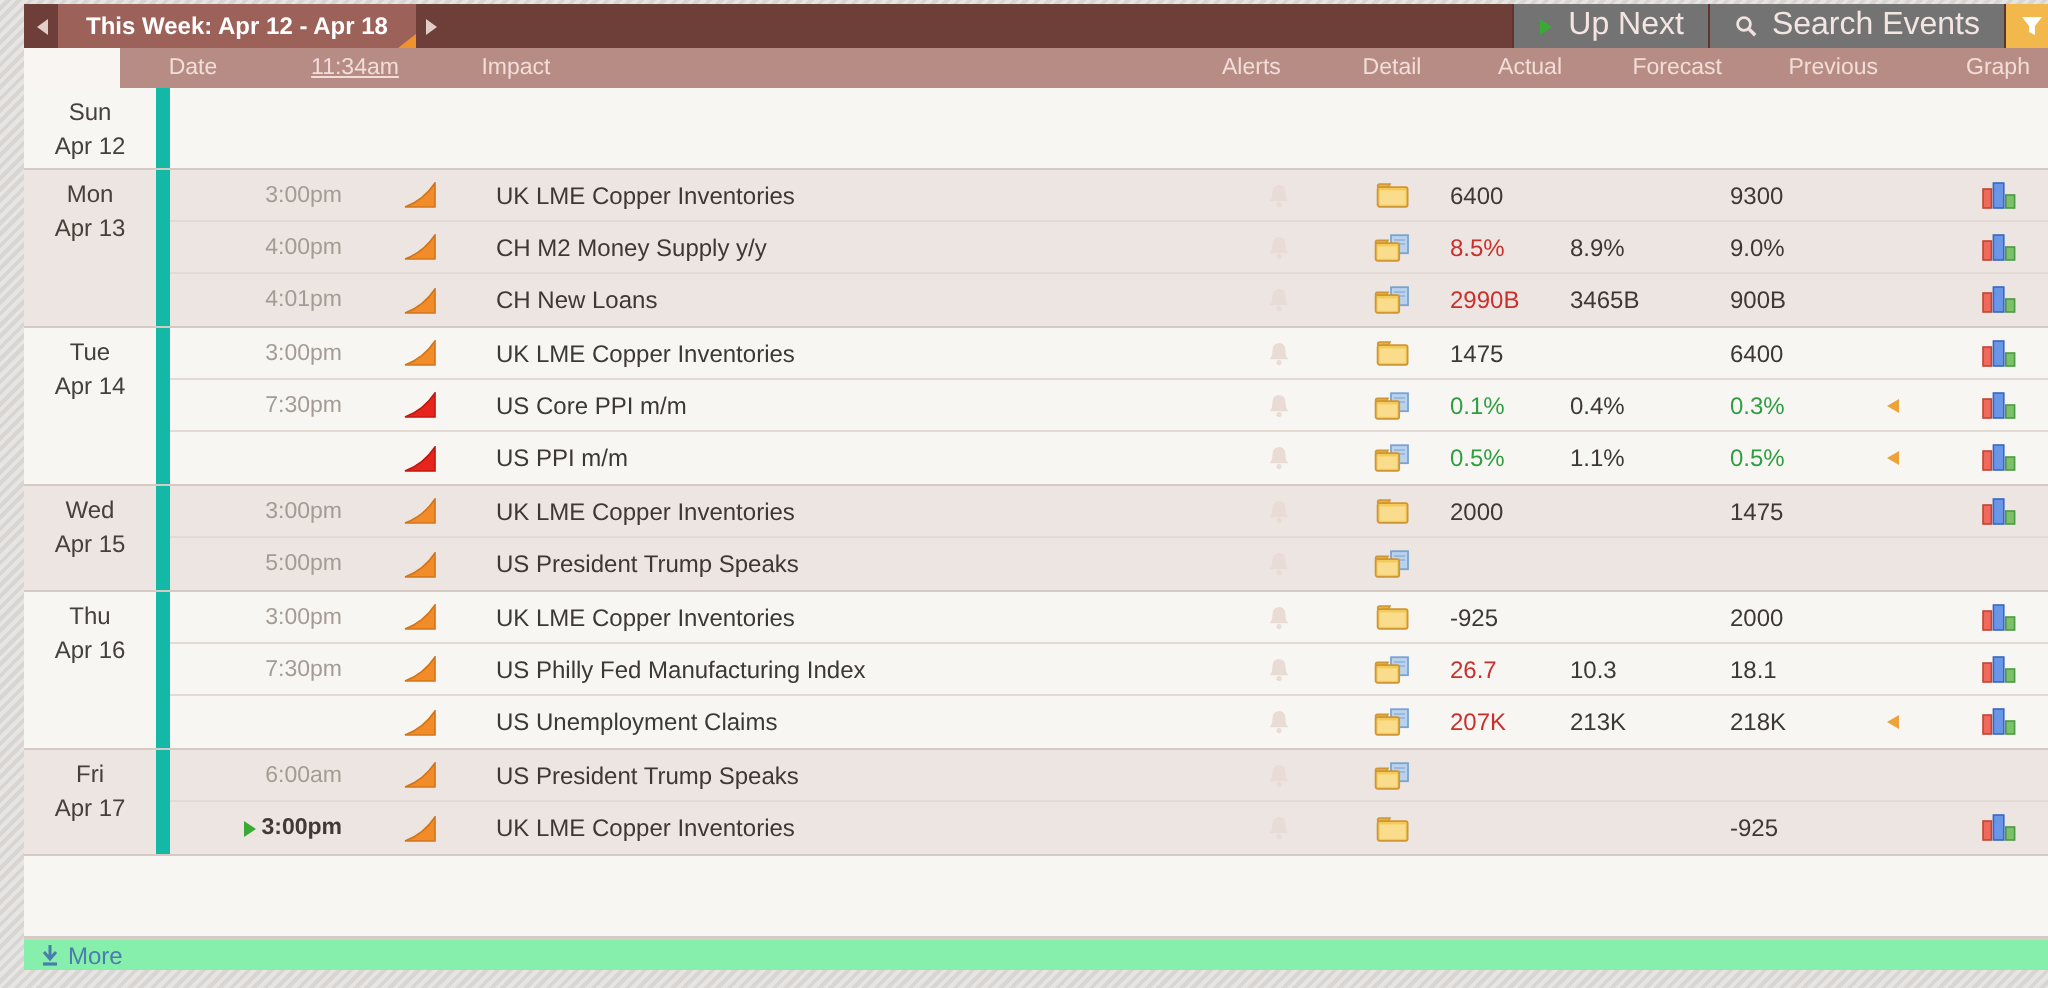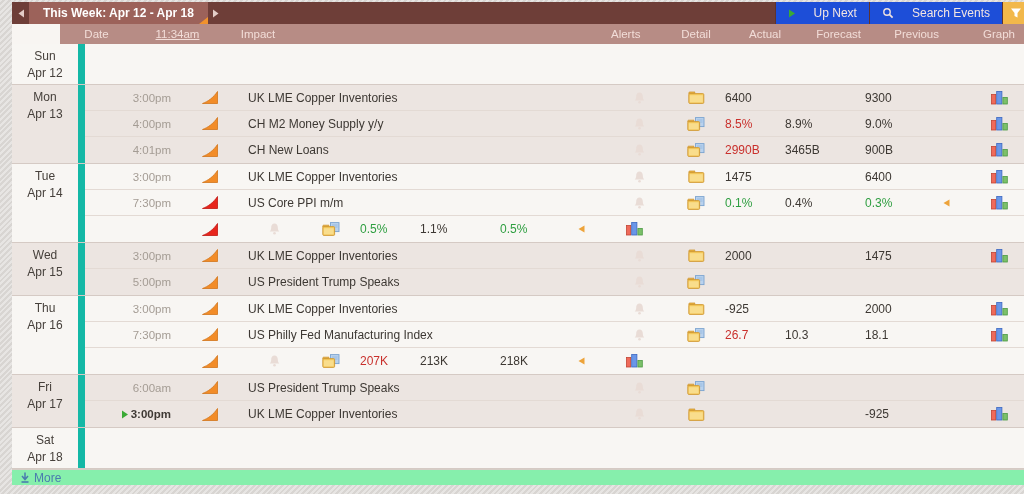--- a/index.html
+++ b/index.html
@@ -10,22 +10,22 @@
   .widget { position:absolute; top:2px; left:12px; width:1017px; background:#f8f5f2; }
 
   
   .topbar { height:22px; background:#6e3e38; display:flex; align-items:stretch; }
   .nav-btn { width:17px; display:flex; align-items:center; justify-content:center; cursor:pointer; }
   .tab { position:relative; display:flex; align-items:center; padding:0 14px;
     background:#9c625a; color:#fff; font-size:12px; font-weight:bold; cursor:pointer; }
   .tab-fold { position:absolute; right:0; bottom:0; width:0; height:0;
     border-bottom:7px solid #f0922d; border-left:9px solid transparent; }
   .tb-spacer { flex:1; }
-  .top-btn { display:flex; align-items:center; gap:18px; padding:0 12px; background:#1d4ed8;
-    border-left:1px solid #5f332e; color:#f3e6e2; font-size:12px; cursor:pointer; white-space:nowrap; }
+  .top-btn { display:flex; align-items:center; gap:7px; padding:0 12px; background:#737373;
+    border-left:1px solid #5f332e; color:#f3e6e2; font-size:16px; cursor:pointer; white-space:nowrap; }
   .filter-btn { width:27px; background:#f2b84b; display:flex; align-items:center;
     justify-content:center; cursor:pointer; border-left:1px solid #5f332e; }
 
   
   .cal-header { height:20px; background:#b78c85; display:flex; align-items:center;
     color:#f2ddd8; font-size:11.5px;margin-left:48px; }
   .h-date{width:73px;text-align:center;} .h-time{width:89px;text-align:center;}
   .h-impact{width:72px;text-align:center;} .h-event{flex:1;}
   .h-alerts{width:56px;} .h-detail{width:58px;text-align:center;}
   .h-actual{width:60px;text-align:right;padding-right:4px;}
@@ -379,20 +379,21 @@
             <div class="c-time">
               <span></span>
             </div>
             <div class="c-impact">
               <span class="impact-icon">
                 <svg width="16" height="13" viewBox="0 0 16 13">
                   <path d="M0.5,12.5 L15.5,12.5 L15.5,0.5 C11.5,6.5 6,10.5 0.5,12.5 Z" fill="#e8251c" stroke="#c01711" stroke-width="0.8"></path>
                 </svg>
               </span>
             </div>
+            <div class="c-event"><span>US PPI m/m</span></div>
             <div class="c-alerts">
               <span class="bell">
                 <svg width="13" height="14" viewBox="0 0 13 14">
                   <path d="M6.5,1.5 C4.2,1.5 3.2,3.3 3.2,5.6 C3.2,8 2.3,9 1.7,9.6 L11.3,9.6 C10.7,9 9.8,8 9.8,5.6 C9.8,3.3 8.8,1.5 6.5,1.5 Z" fill="#e9dcd6"></path>
                   <circle cx="6.5" cy="11.3" r="1.3" fill="#e9dcd6"></circle>
                 </svg>
               </span>
             </div>
             <div class="c-detail">
               <span class="folder">
@@ -616,20 +617,21 @@
             <div class="c-time">
               <span></span>
             </div>
             <div class="c-impact">
               <span class="impact-icon">
                 <svg width="16" height="13" viewBox="0 0 16 13">
                   <path d="M0.5,12.5 L15.5,12.5 L15.5,0.5 C11.5,6.5 6,10.5 0.5,12.5 Z" fill="#f28c28" stroke="#d2751a" stroke-width="0.8"></path>
                 </svg>
               </span>
             </div>
+            <div class="c-event"><span>US Unemployment Claims</span></div>
             <div class="c-alerts">
               <span class="bell">
                 <svg width="13" height="14" viewBox="0 0 13 14">
                   <path d="M6.5,1.5 C4.2,1.5 3.2,3.3 3.2,5.6 C3.2,8 2.3,9 1.7,9.6 L11.3,9.6 C10.7,9 9.8,8 9.8,5.6 C9.8,3.3 8.8,1.5 6.5,1.5 Z" fill="#e9dcd6"></path>
                   <circle cx="6.5" cy="11.3" r="1.3" fill="#e9dcd6"></circle>
                 </svg>
               </span>
             </div>
             <div class="c-detail">
               <span class="folder">
@@ -753,24 +755,20 @@
                   <rect x="0.5" y="3.5" width="4.2" height="9.5" fill="#ef6a5a" stroke="#c24434" stroke-width="0.8"></rect>
                   <rect x="5.7" y="0.5" width="5.2" height="12.5" fill="#6a96e8" stroke="#3a66c0" stroke-width="0.8"></rect>
                   <rect x="11.9" y="6.5" width="4.4" height="6.5" fill="#7cc06a" stroke="#4a9a42" stroke-width="0.8"></rect>
                 </svg>
               </span>
             </div>
           </div>
         </div>
       </div>
       <div class="day-group shade-light">
-        <div class="day-cell">
-          <div>Sat</div>
-          <div>Apr 18</div>
-        </div>
         <div class="rows">
           <div class="event-row empty-row"></div>
         </div>
       </div>
     </div>
 
   <div class="more-row">
     <a class="more-link">
       <svg width="10" height="11" viewBox="0 0 10 11">
           <path d="M5,0.5 V6.5 M2,4 L5,7.5 L8,4" stroke="#4a7cae" stroke-width="1.5" fill="none"></path>

